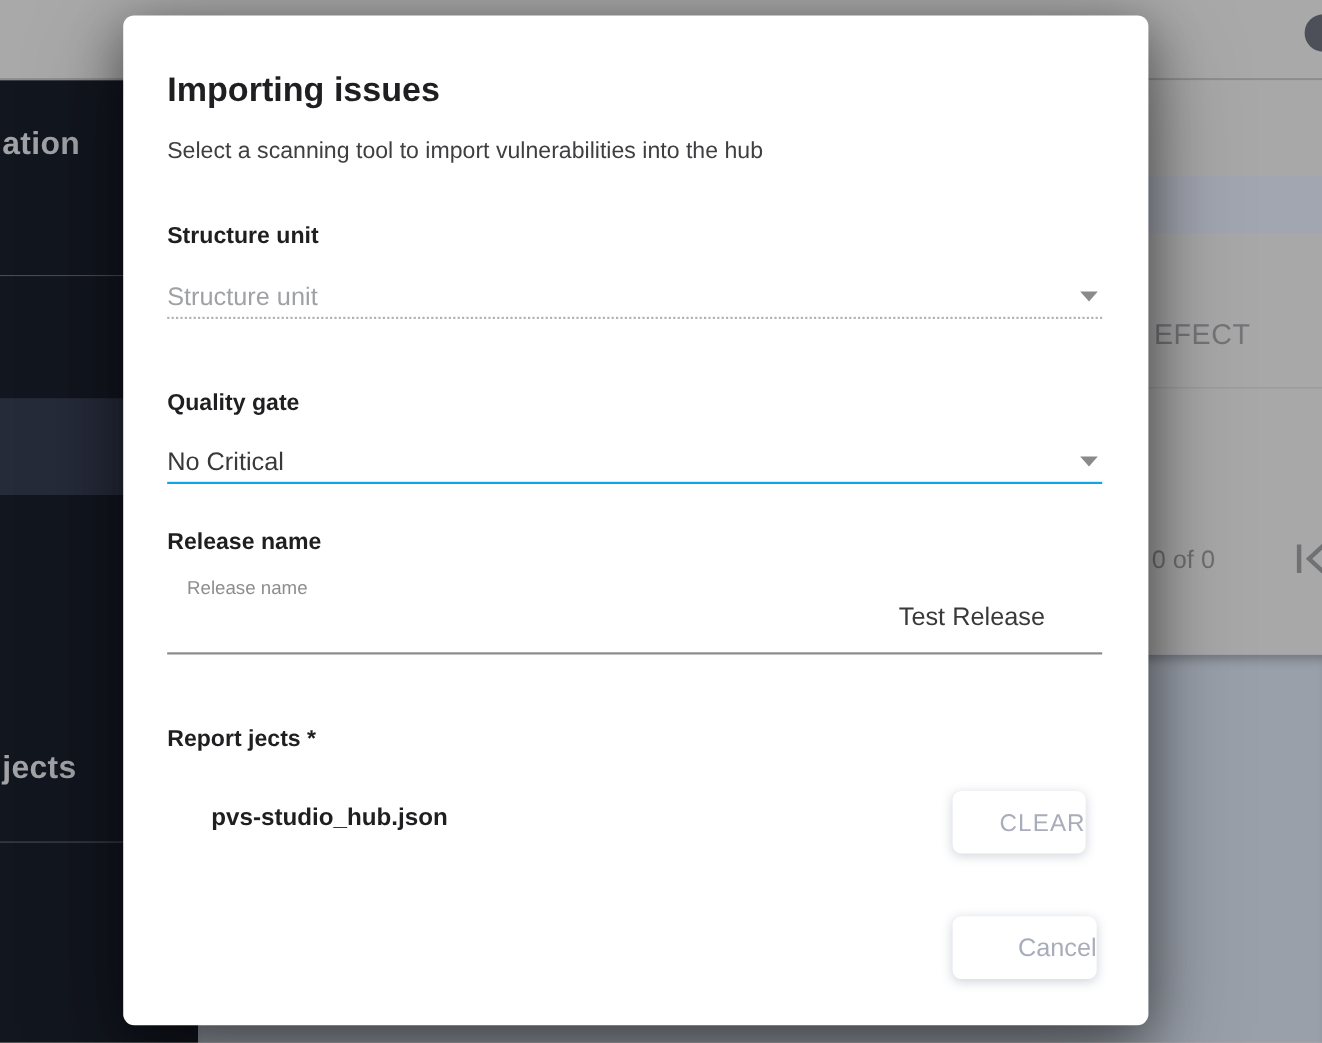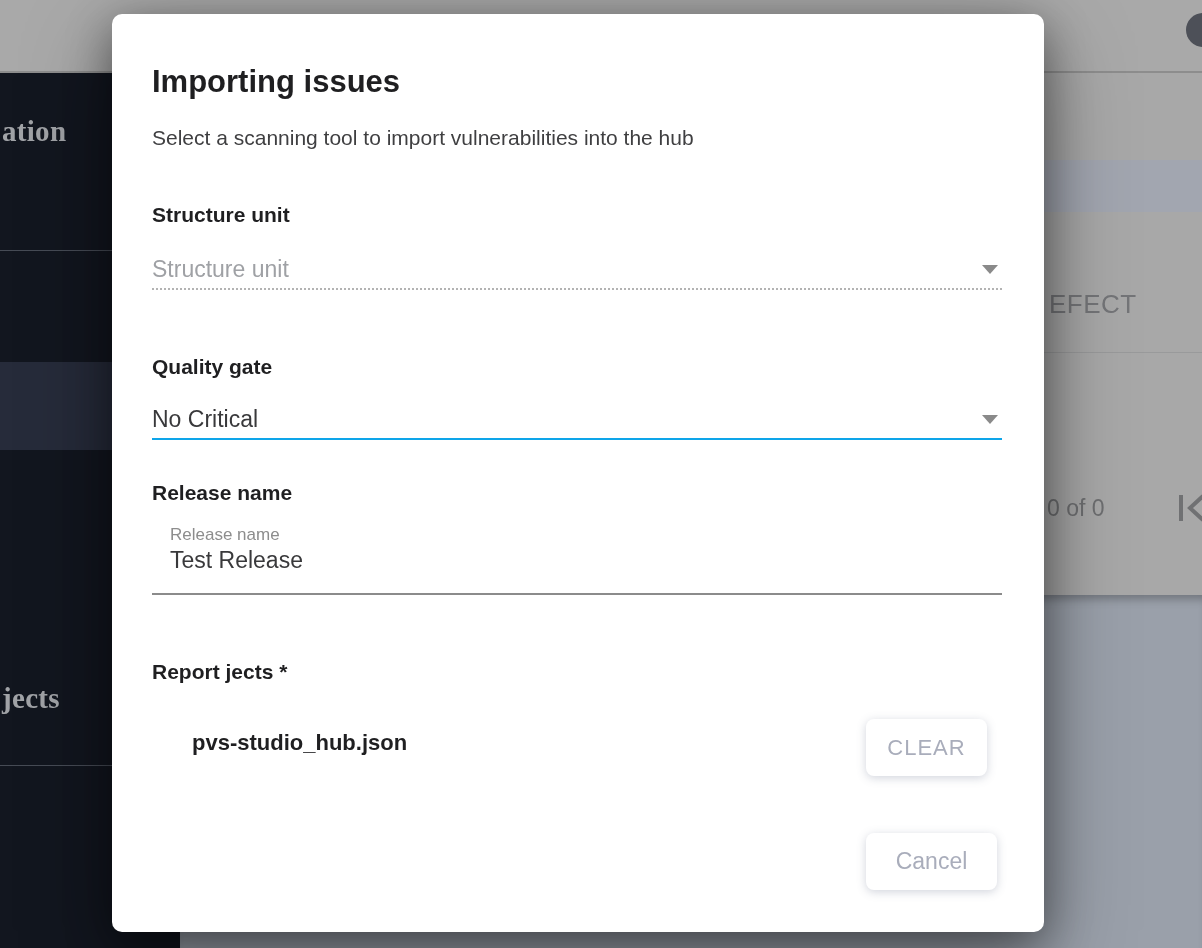--- a/index.html
+++ b/index.html
@@ -8,21 +8,21 @@
 
   
   .header { position:absolute; left:0; top:0; width:1202px; height:73px;
             background:#a9a9a9; border-bottom:2px solid #8d8d8d; z-index:1; }
   .avatar-sliver { position:absolute; right:-18px; top:13px; width:34px; height:34px;
                    border-radius:50%; background:#4d5058; }
 
   .sidebar { position:absolute; left:0; top:73px; width:180px; height:875px;
              background:#12161f; z-index:1; }
   .side-label { position:absolute; left:2px; font-size:29px; font-weight:700;
-                color:#a1a3a7; letter-spacing:0.3px; white-space:nowrap;font-family:Liberation Serif, serif; }
+                color:#a1a3a7; letter-spacing:0.3px; white-space:nowrap; }
   .side-label.s1 { top:42px; }
   .side-label.s2 { top:585px;margin-top:24px; }
   .side-divider { position:absolute; left:0; width:100%; height:1px; background:#464b55; }
   .side-divider.d1 { top:177px; }
   .side-divider.d2 { top:692px; }
   .side-active { position:absolute; left:0; top:289px; width:100%; height:88px;
                  background:#262b3a; }
 
   .content { position:absolute; left:180px; top:73px; width:1022px; height:875px;
              background:#a8a8a8; z-index:1; }
@@ -35,21 +35,21 @@
   .pagination { position:absolute; left:867px; top:422px; font-size:23px;
                 color:#6e6f71; white-space:nowrap; }
   .first-page { position:absolute; left:994px; top:417px; }
   .below-table { position:absolute; left:0; top:522px; width:100%; height:353px;
                  background:#9aa0aa; box-shadow:inset 0 10px 10px -6px rgba(0,0,0,0.28); }
 
   
   .modal { position:absolute; left:112px; top:14px; width:932px; height:918px;
            background:#ffffff; border-radius:10px; z-index:10;
            box-shadow:0 12px 45px rgba(0,0,0,0.40), 0 30px 90px rgba(0,0,0,0.35); }
-  .modal * { position:absolute; }
+  .modal * { position:absolute;text-align:right; }
 
   .m-title    { left:40px; top:50px; font-size:31px; font-weight:800; color:#1f1f21; }
   .m-subtitle { left:40px; top:112px; font-size:21px; color:#3f3f41; }
 
   .m-label { left:40px; font-size:21px; font-weight:700; color:#1f1f21; }
   .m-label.l1 { top:189px; }
   .m-label.l2 { top:341px; }
   .m-label.l3 { top:467px; }
   .m-label.l4 { top:646px; }
 

